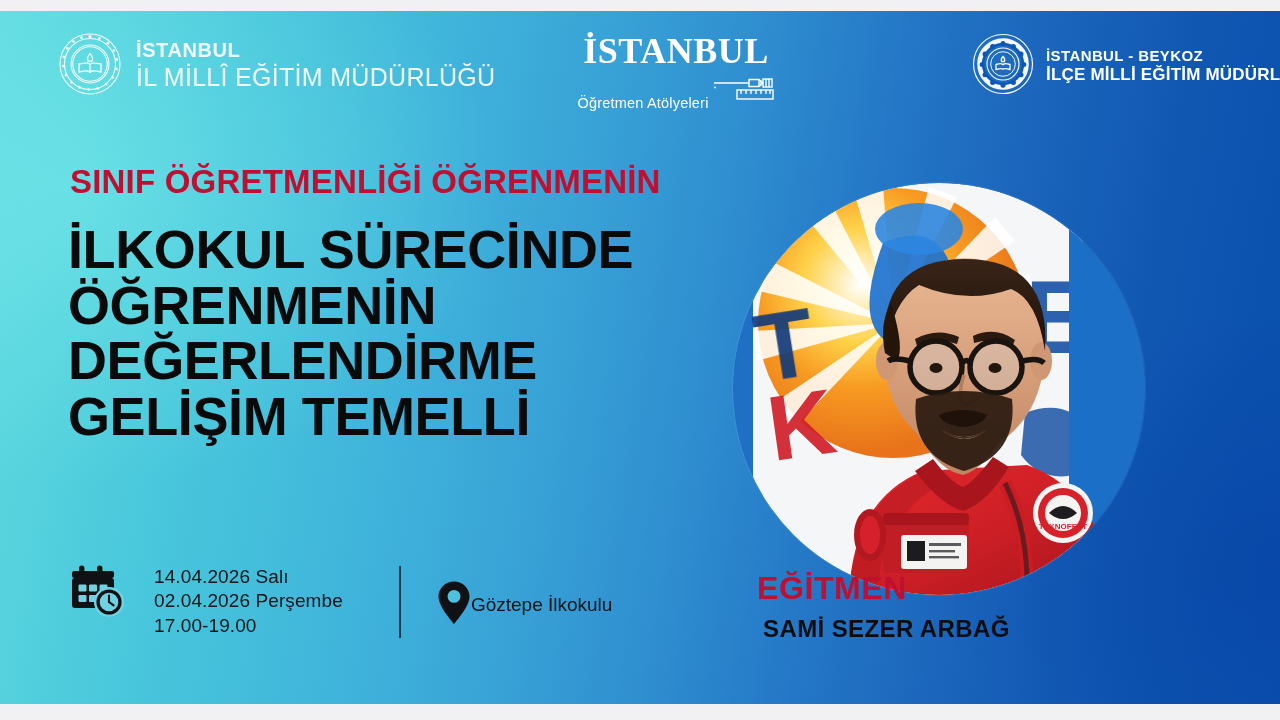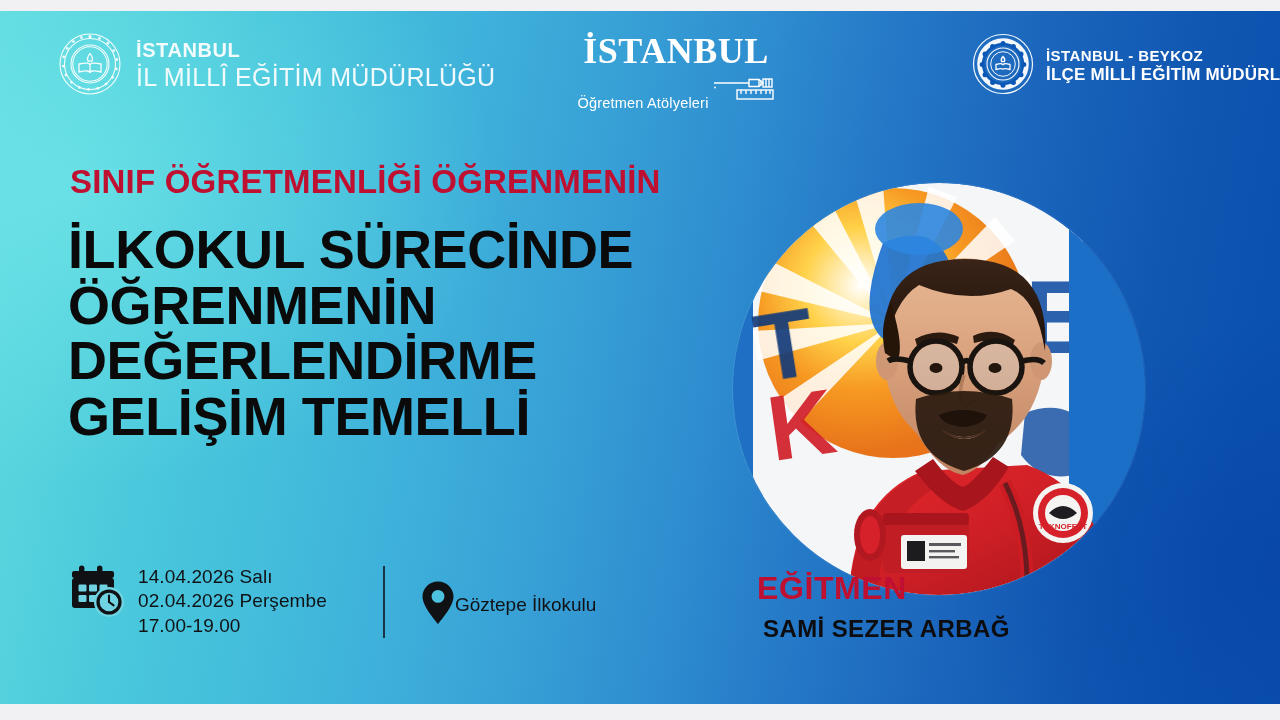--- a/index.html
+++ b/index.html
@@ -110,21 +110,21 @@
     position: absolute; left: 68px; top: 222px; z-index: 5;
     width: 700px;
     font-size: 54px; font-weight: 700; color: #0a0a0a;
     line-height: 1.03; letter-spacing: -.4px;
   }
   .headline span { display: block; white-space: nowrap; }
 
   
   .info { position: absolute; left: 68px; top: 562px; z-index: 5; display: flex; align-items: flex-start; }
 
-  .info-date { display: flex; align-items: flex-start; gap: 12px; }
+  .info-date { display: flex; align-items: flex-start; gap: 28px; }
   .date-lines { line-height: 1.28; padding-top: 3px; }
   .date-lines div { font-size: 19px; color: #111216; letter-spacing: .1px; white-space: nowrap; }
 
   .divider {
     width: 2px; height: 72px; background: #10202c; opacity: .85;
     margin: 4px 0 0 56px;
   }
 
   .info-place { display: flex; align-items: center; gap: 0; margin-left: 36px; padding-top: 18px; }
   .info-place .place-label { font-size: 19px; color: #111216; white-space: nowrap; }

